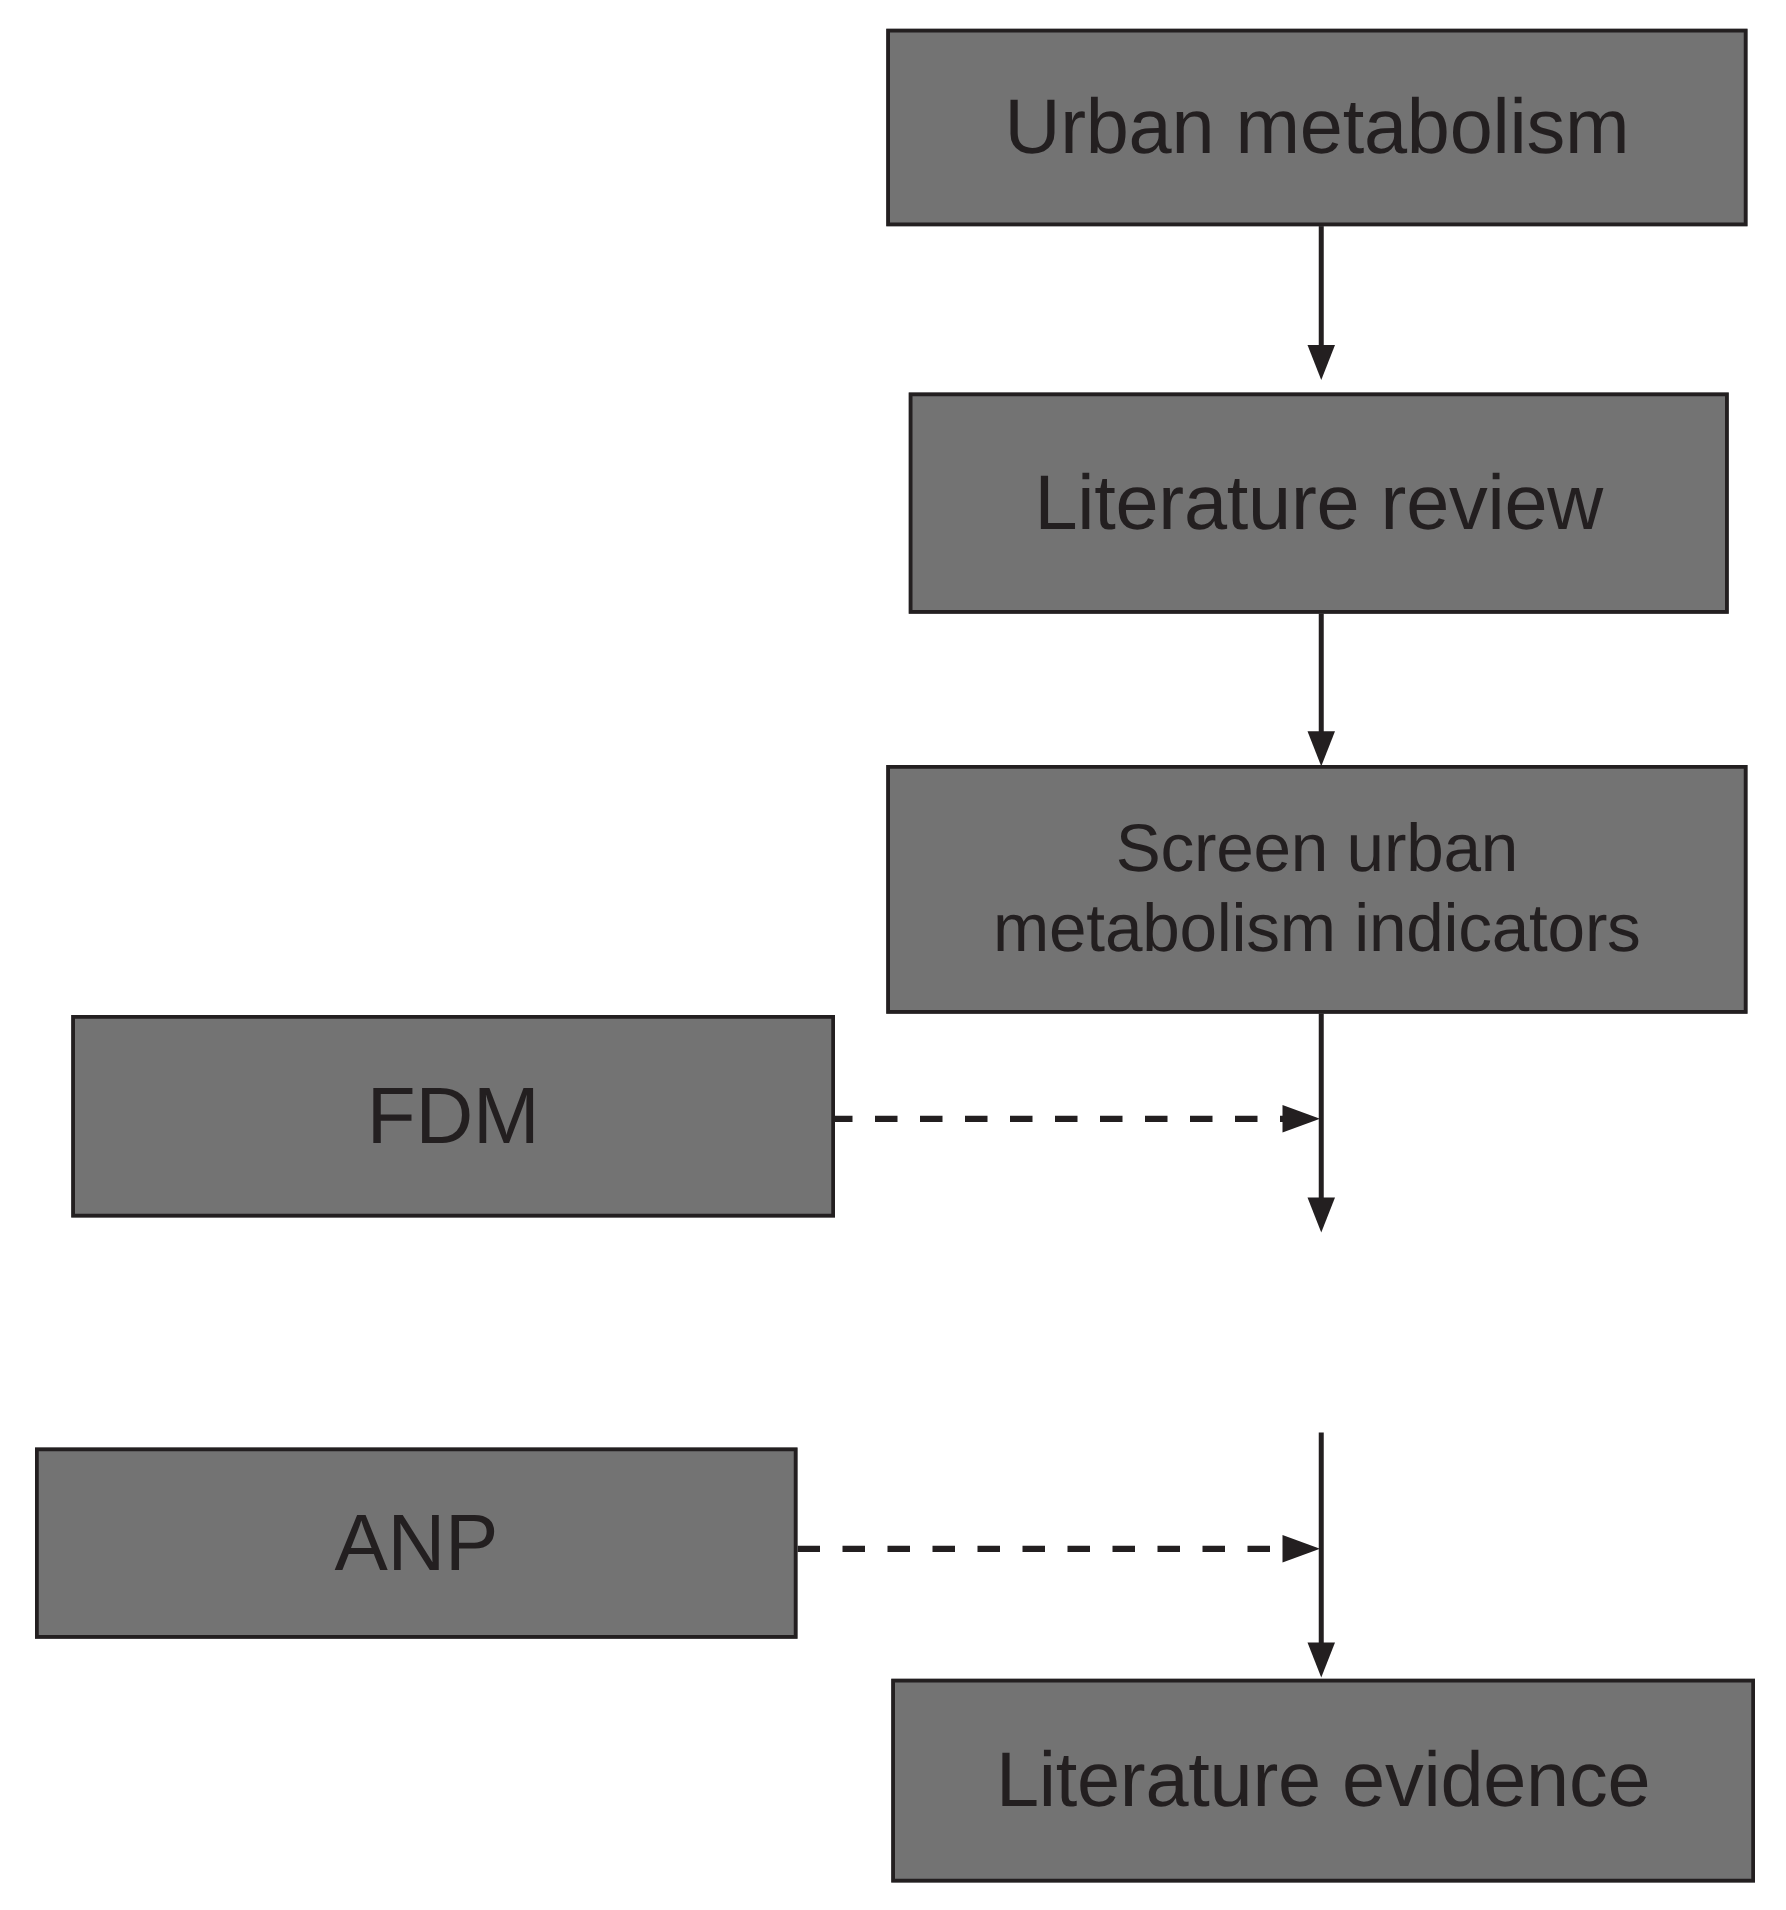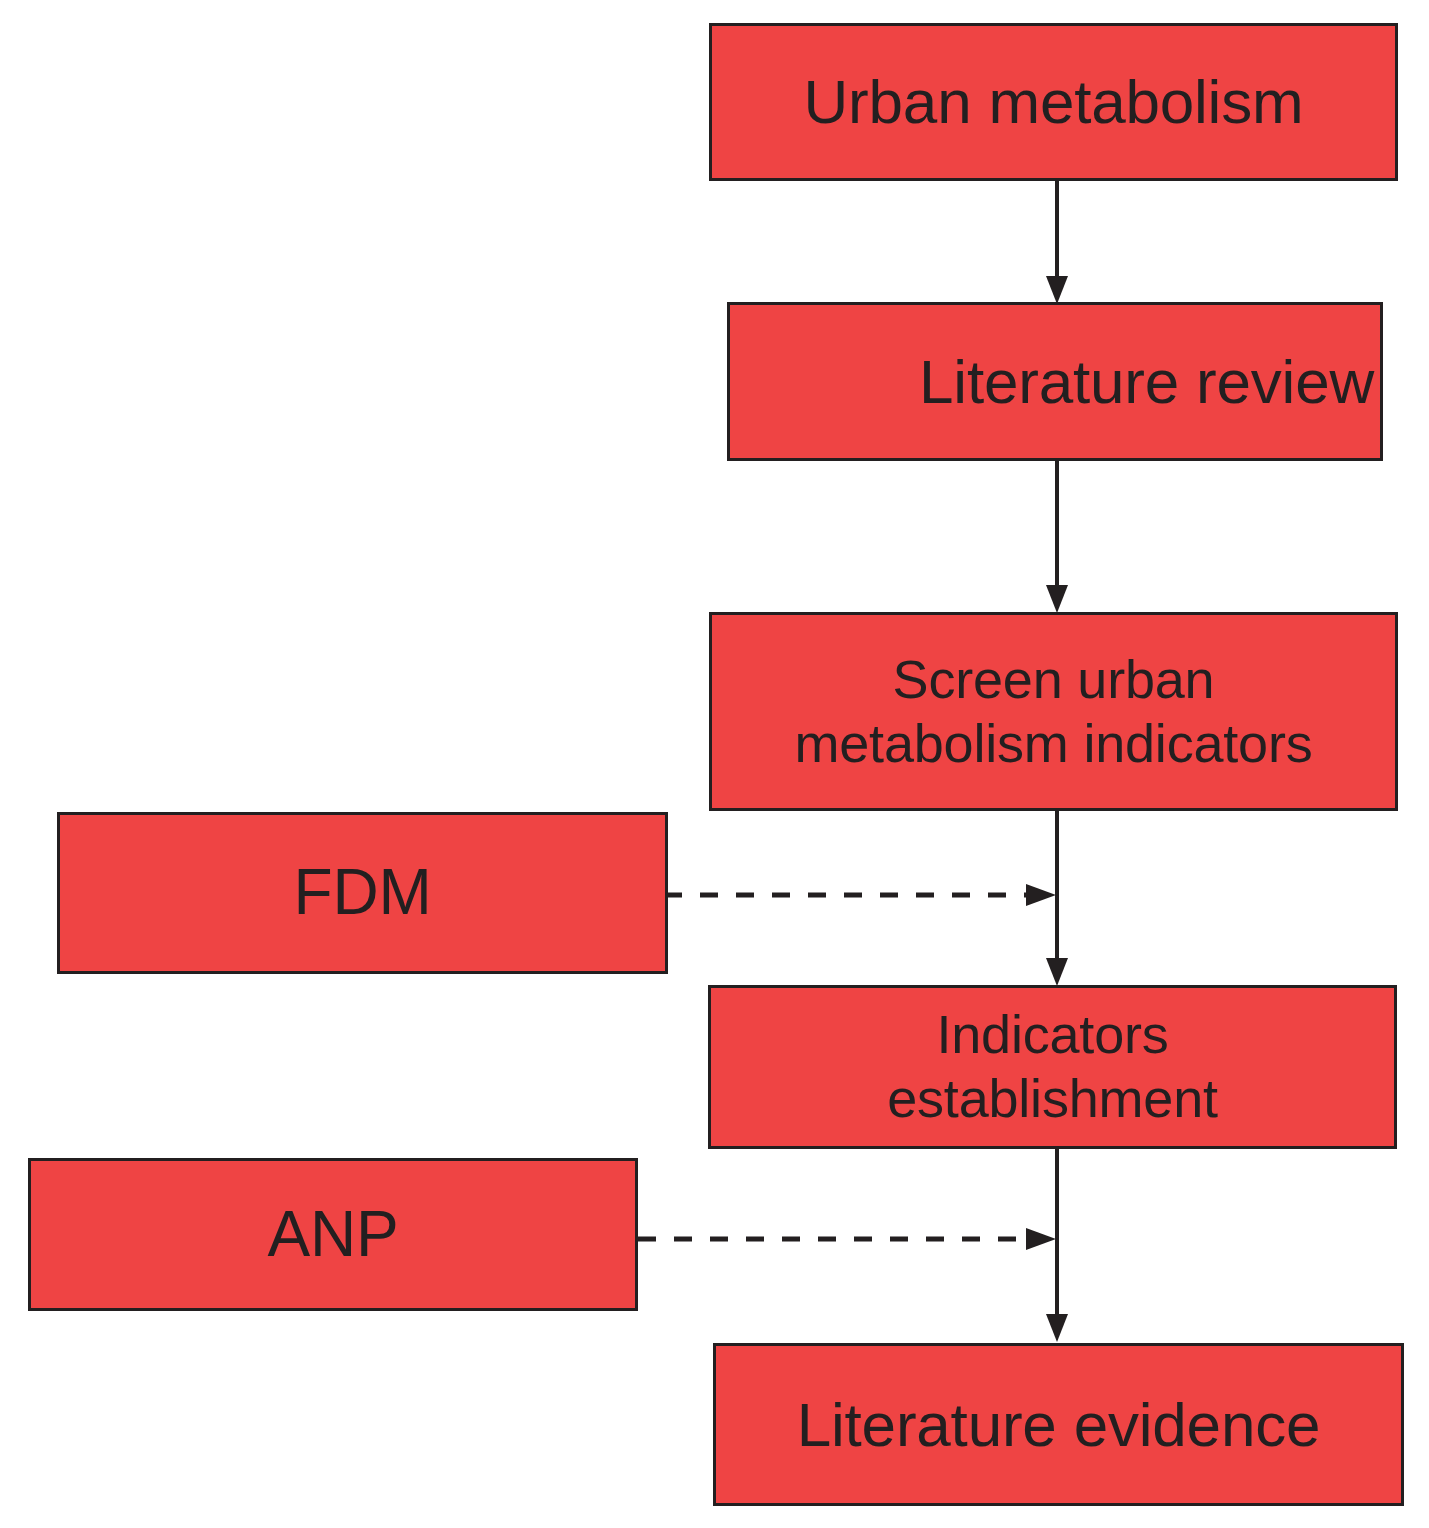--- a/index.html
+++ b/index.html
@@ -18,40 +18,40 @@
     height: 1528px;
     background: #ffffff;
     overflow: hidden;
   }
 
   
   .node {
     position: absolute;
     box-sizing: border-box;
     border: 3px solid #231f20;
-    background: #ef4444;
+    background: #737373;
     display: flex;
     align-items: center;
     justify-content: center;
     text-align: center;
     color: #231f20;
     line-height: 1.18;
     letter-spacing: -0.2px;
     white-space: pre-line;
   }
   .node .label {
     display: block;
     width: 100%;
     padding: 0 6px;
     white-space: pre-line;
   }
 
   
   #node-urban-metabolism   { left: 709px;  top: 23px;   width: 689px; height: 158px; font-size: 62px; }
-  #node-literature-review  { left: 727px;  top: 302px;  width: 656px; height: 159px; font-size: 62px; text-align: right; }
+  #node-literature-review  { left: 727px;  top: 314px;  width: 656px; height: 177px; font-size: 62px; }
   #node-screen-indicators  { left: 709px;  top: 612px;  width: 689px; height: 199px; font-size: 54px; }
   #node-indicators-estab   { left: 708px;  top: 985px;  width: 689px; height: 164px; font-size: 54px; }
   #node-empirical-evidence { left: 713px;  top: 1343px; width: 691px; height: 163px; font-size: 62px; }
   #node-fdm                { left: 17px;   top: 812px;  width: 611px; height: 162px; font-size: 64px; margin-left: 40px; }
   #node-anp                { left: 28px;   top: 1158px; width: 610px; height: 153px; font-size: 64px; }
 
   
   .connector {
     position: absolute;
     overflow: visible;
@@ -125,24 +125,20 @@
 
   <div class="node" id="node-literature-review">
     <span class="label">Literature review</span>
   </div>
 
   <div class="node" id="node-screen-indicators">
     <span class="label">Screen urban
 metabolism indicators</span>
   </div>
 
-  <div class="node" id="node-indicators-estab">
-    <span class="label">Indicators
-establishment</span>
-  </div>
 
   <div class="node" id="node-empirical-evidence">
     <span class="label">Literature evidence</span>
   </div>
 
   <div class="node" id="node-fdm">
     <span class="label">FDM</span>
   </div>
 
   <div class="node" id="node-anp">

